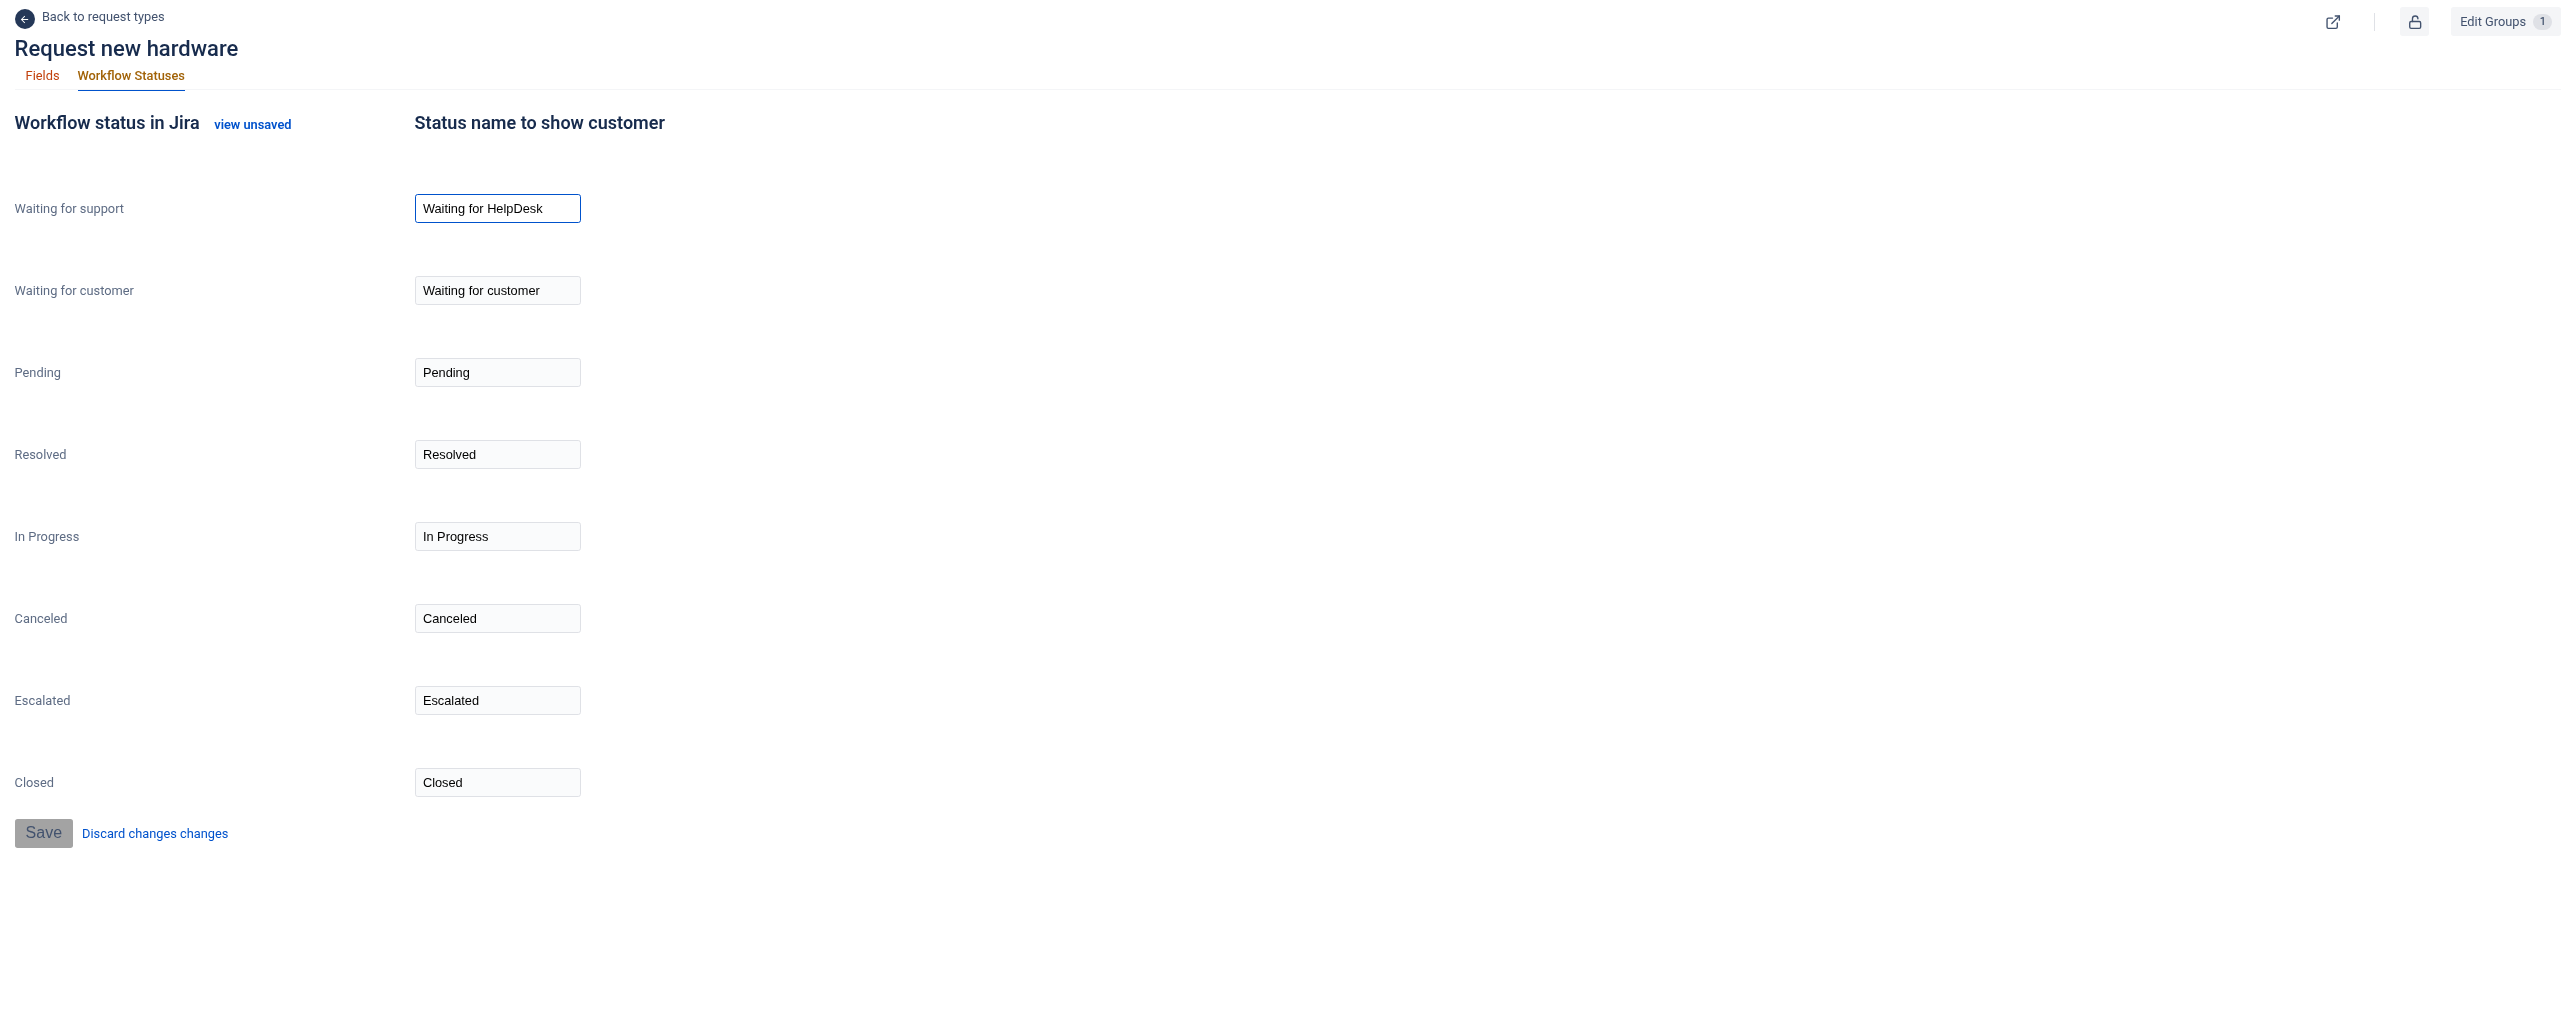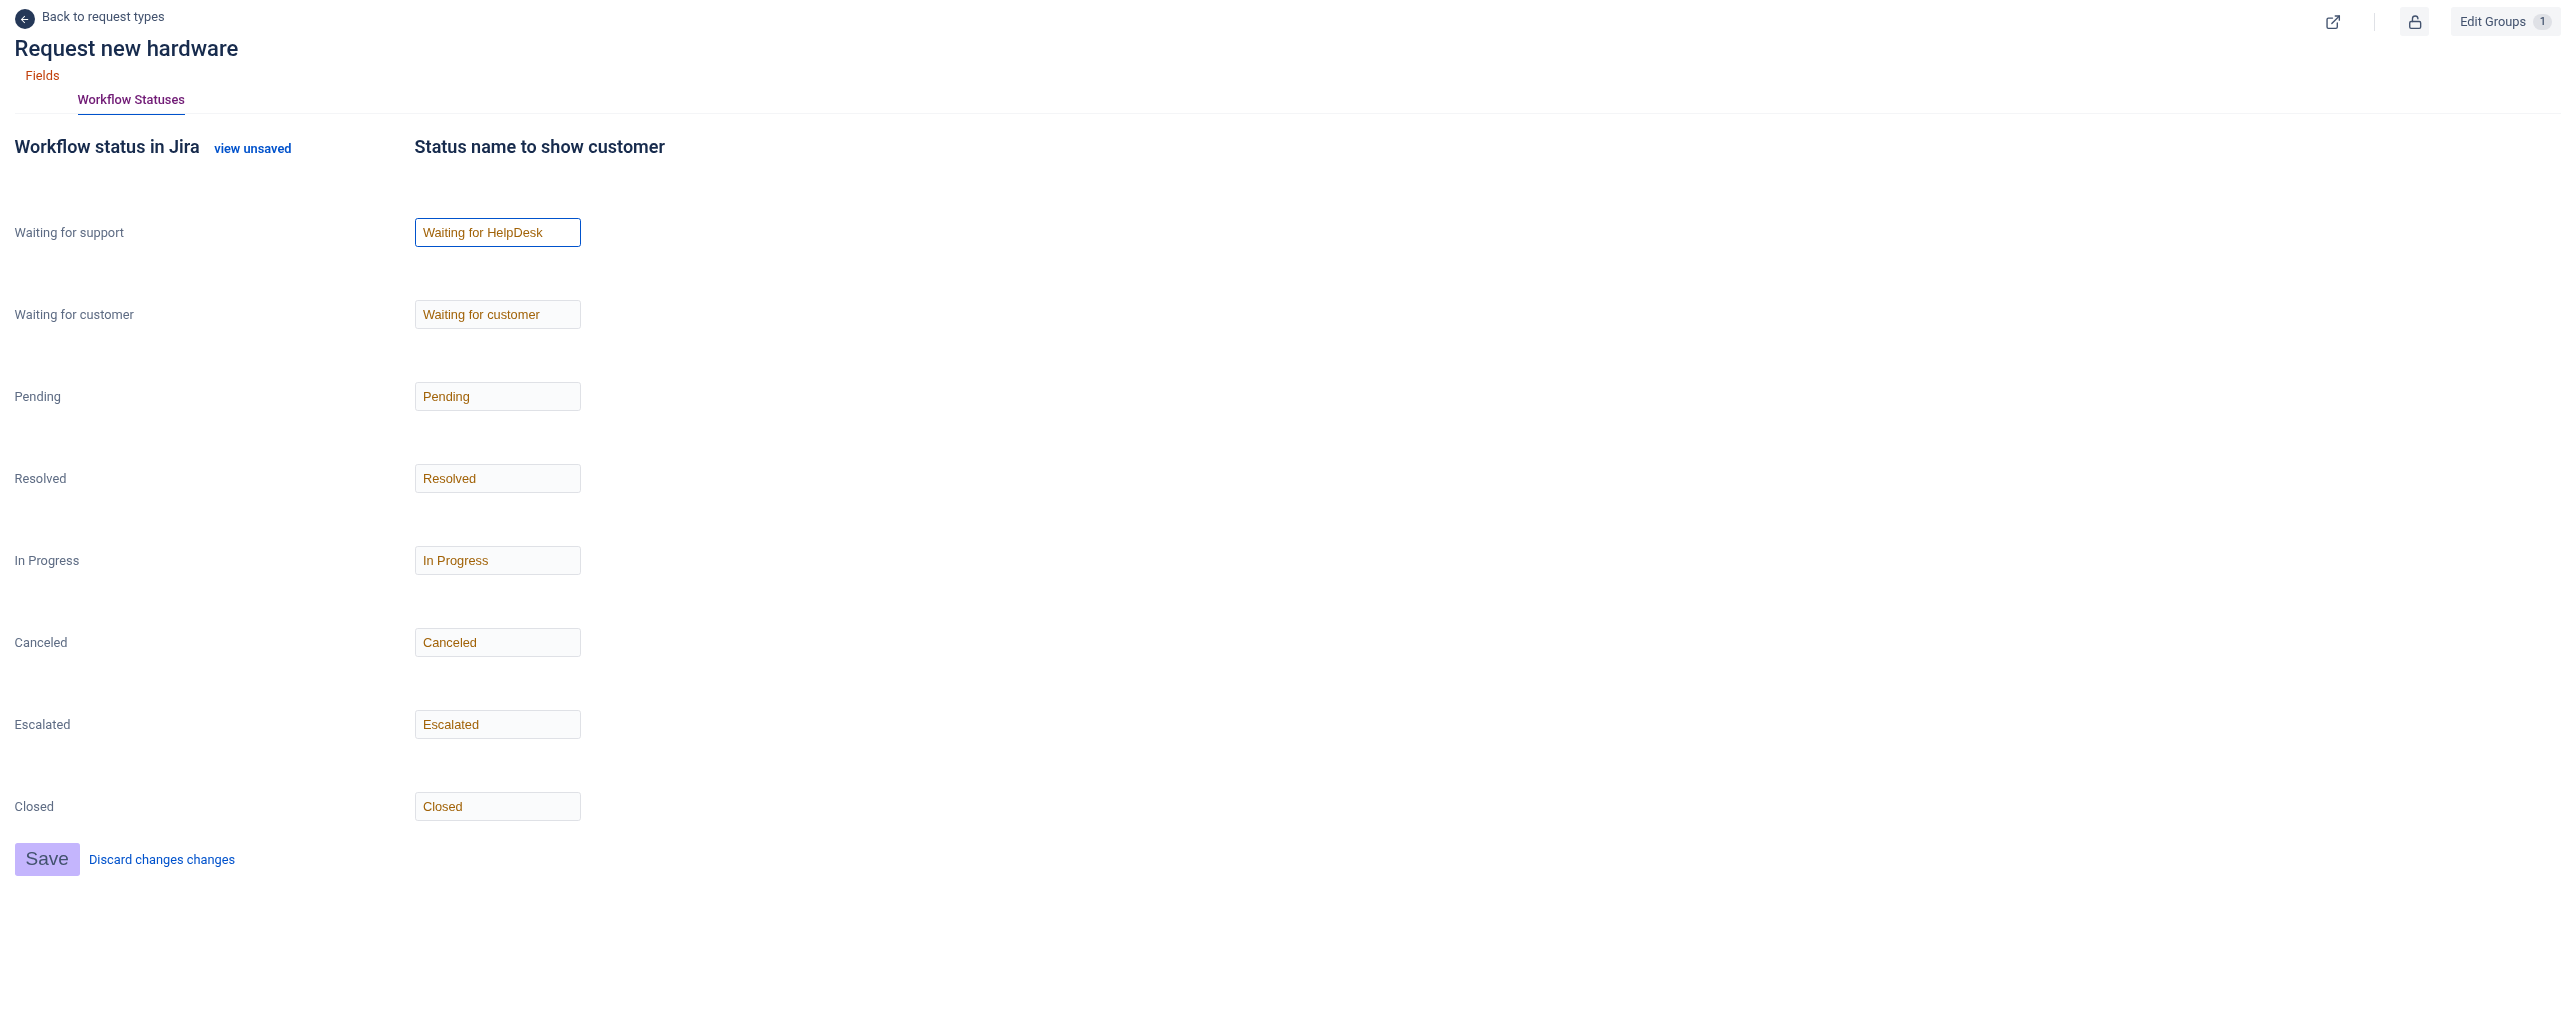--- a/index.html
+++ b/index.html
@@ -90,24 +90,23 @@
     }
     .tab {
       padding: 5.5px 0 7.3px 0;
       font-size: 12.8px;
       color: #c2410c;
       cursor: pointer;
       border-bottom: 1.8px solid transparent;
       margin-bottom: -1.8px;
     }
     .tab.active {
-      color: #701a75;
+      color: #a16207;
       border-bottom: 1.8px solid #0052CC;
       font-weight: 500;
-      margin-top: 24px;
     }
     .status-grid {
       display: grid;
       grid-template-columns: 364px 273px;
       column-gap: 0;
       row-gap: 0;
       gap: 36px;
     }
     .col-header {
       font-size: 18px;
@@ -137,39 +136,39 @@
       height: 46px;
     }
     .status-input {
       width: 166px;
       height: 29px;
       padding: 0 7.3px;
       font-size: 12.8px;
       border: 1.8px solid #DFE1E6;
       background: #FAFBFC;
       border-radius: 2.7px;
-      color: #a16207;
+      color: #000000;
       outline: none;
     }
     .status-input.focused {
       border: 1.8px solid #0052CC;
       background: #fff;
     }
     .actions-row {
       margin-top: 12.8px;
       display: flex;
       align-items: center;
       gap: 9px;
     }
     .btn-save {
-      background: #c4b5fd;
+      background: #a3a3a3;
       border: none;
       border-radius: 2.7px;
       padding: 5.5px 11px;
-      font-size: 19px;
+      font-size: 16px;
       color: #42526E;
       cursor: pointer;
     }
     .discard-link {
       color: #0052CC;
       font-size: 12.8px;
       cursor: pointer;
     }
   </style>
 </head>

